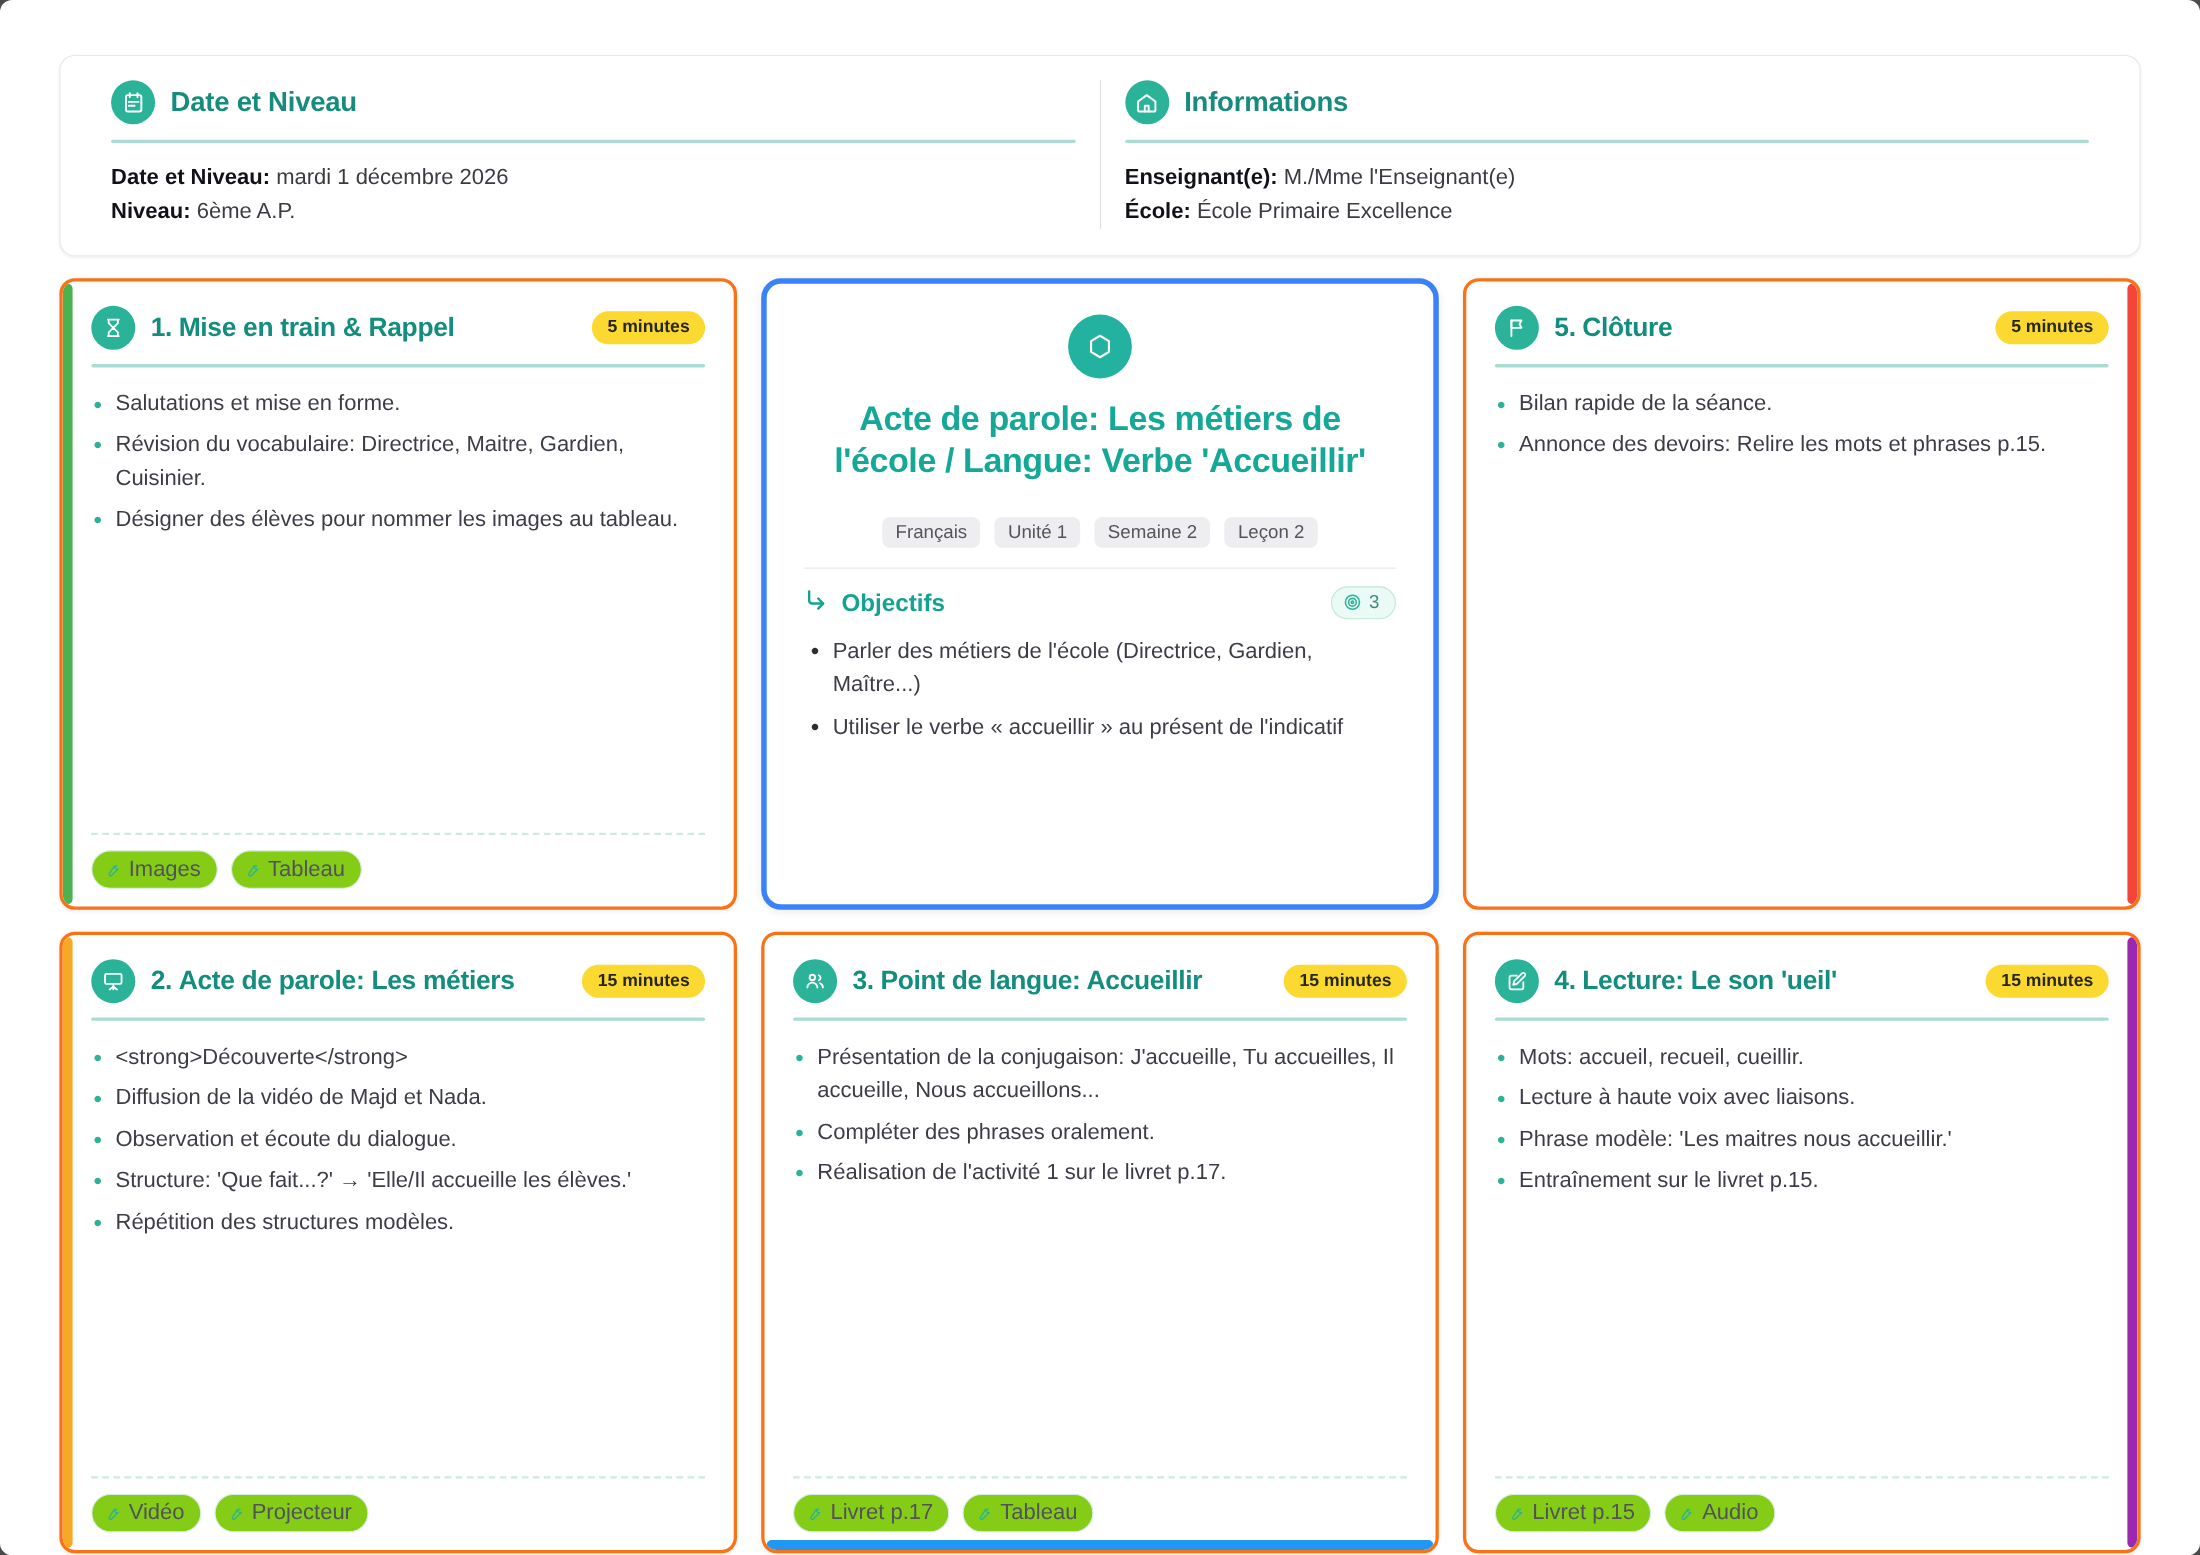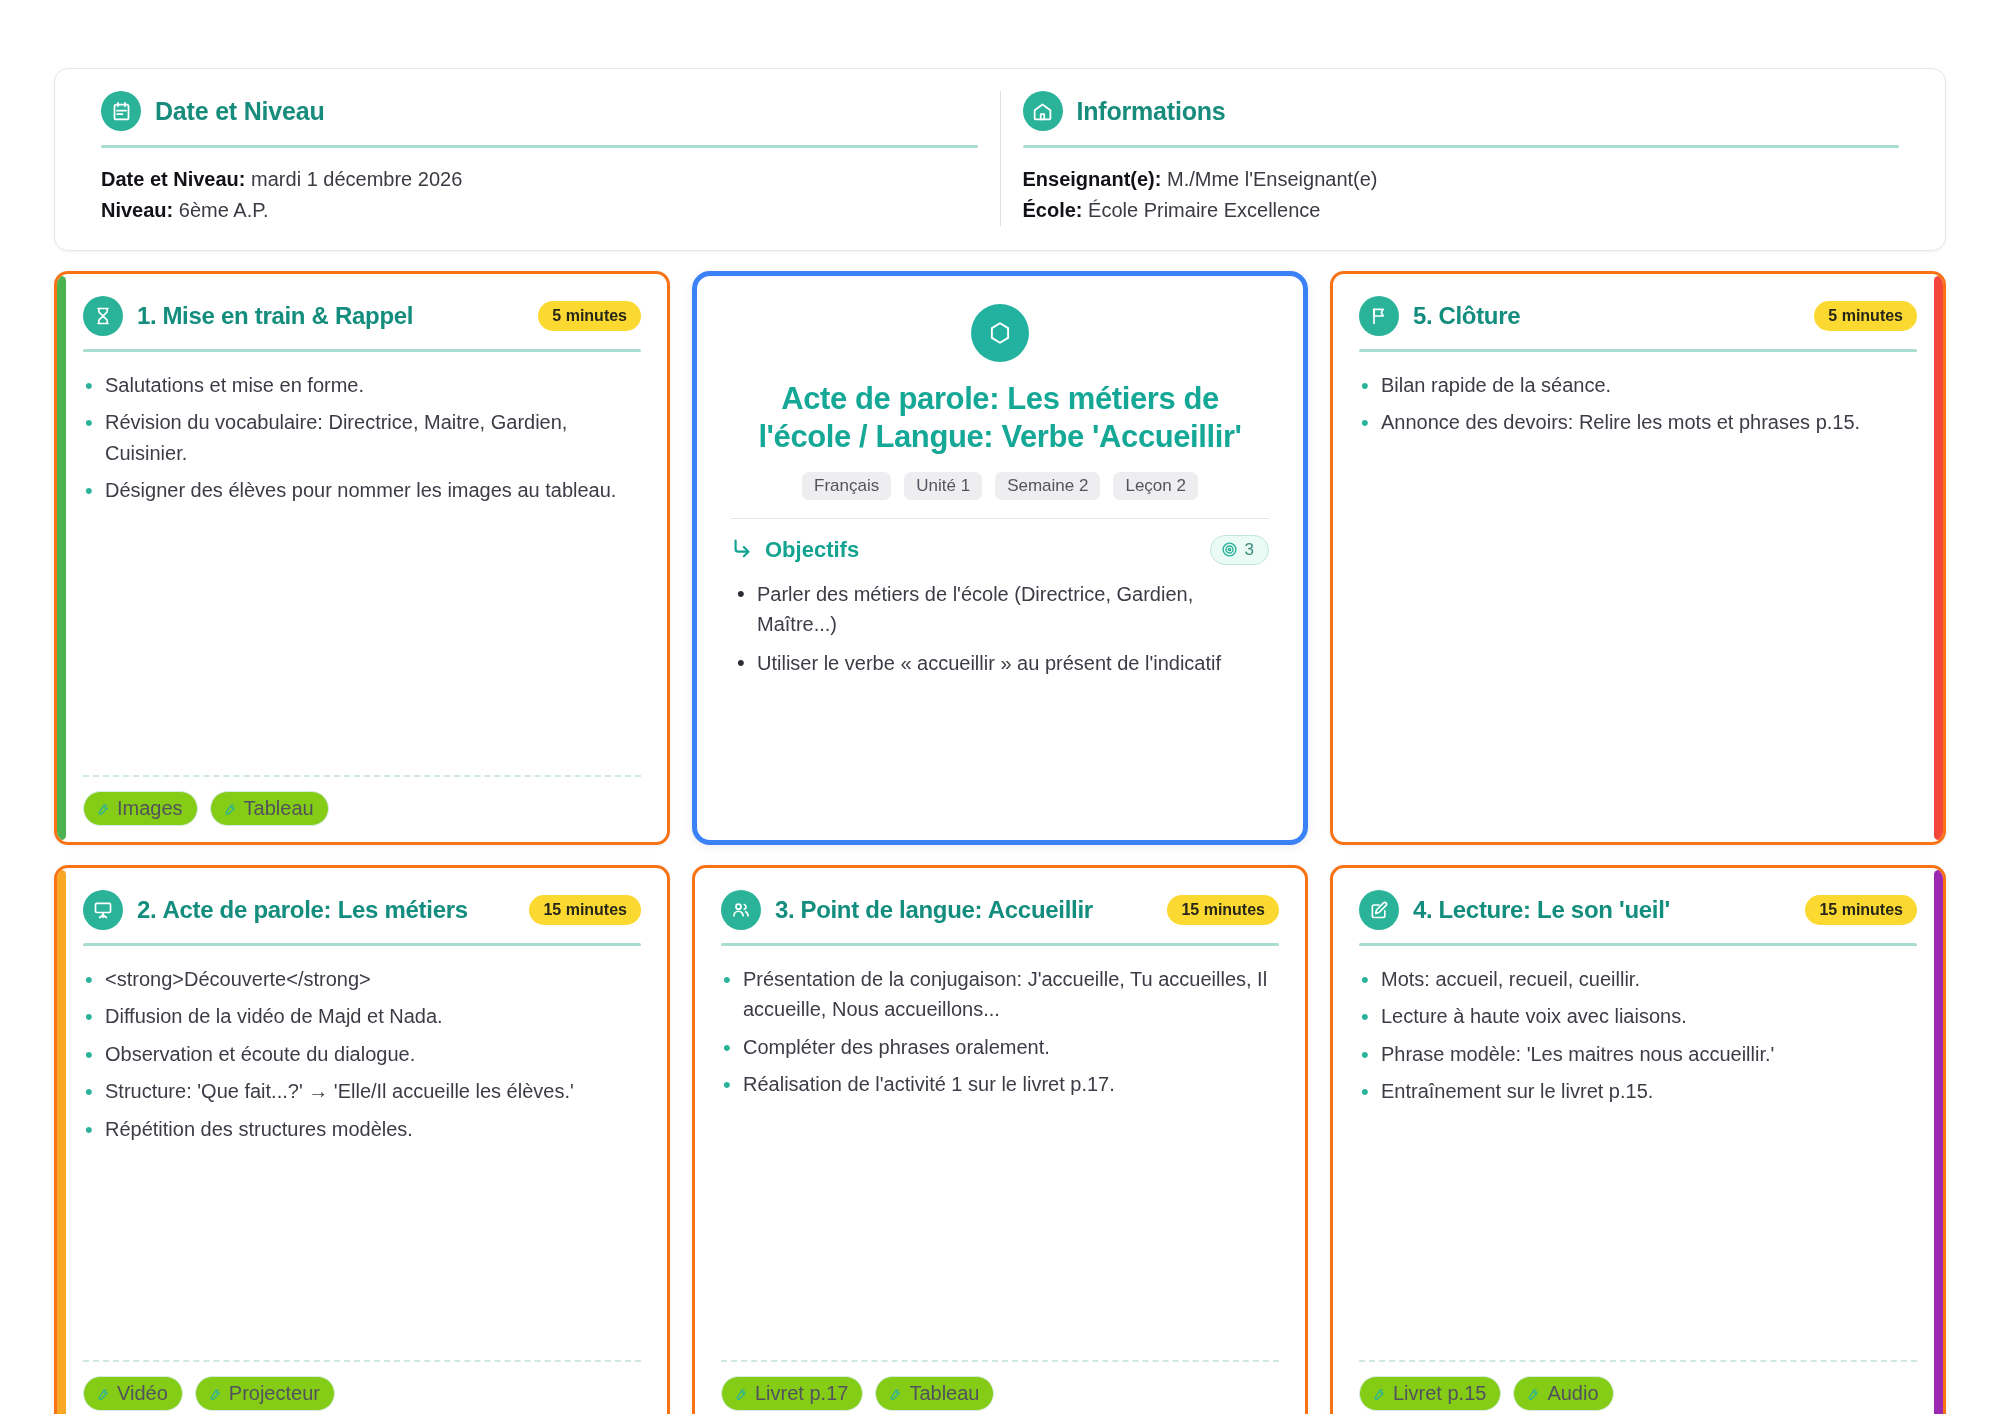--- a/index.html
+++ b/index.html
@@ -9,22 +9,23 @@
     height: 1414px;
     background: #4a4a4a;
     font-family: "Liberation Sans", sans-serif;
   }
 
   .page {
     position: relative;
     width: 2000px;
     height: 1414px;
     background: #ffffff;
-    padding: 44px 26px 0 26px;
+    padding: 26px 26px 0 26px;
     overflow: hidden;
+    border-radius: 11px;
   }
 
   
   .info-band {
     display: flex;
     background: #ffffff;
     border: 1px solid #e8e8ec;
     border-radius: 14px;
     box-shadow: 0 1px 3px rgba(0,0,0,0.06);
     margin: 24px 28px 0 28px;
@@ -182,21 +183,21 @@
     color: #15a897;
     font-size: 31px;
     font-weight: bold;
     line-height: 1.22;
     letter-spacing: -0.4px;
   }
   .feat-tags {
     display: flex;
     justify-content: center;
     gap: 13px;
-    margin-top: 16px;
+    margin-top: 32px;
     flex-wrap: wrap;
   }
   .feat-tag {
     background: #eeeef1;
     color: #54545e;
     border-radius: 7px;
     padding: 4px 12px;
     font-size: 17px;
     white-space: nowrap;
   }

